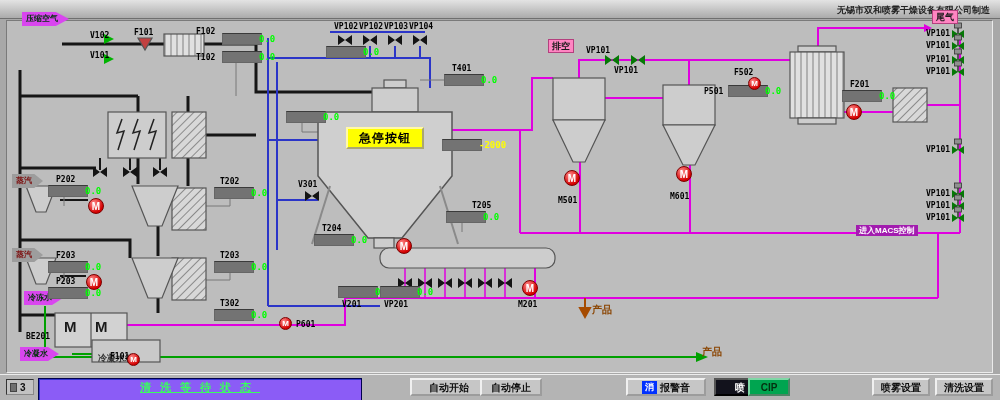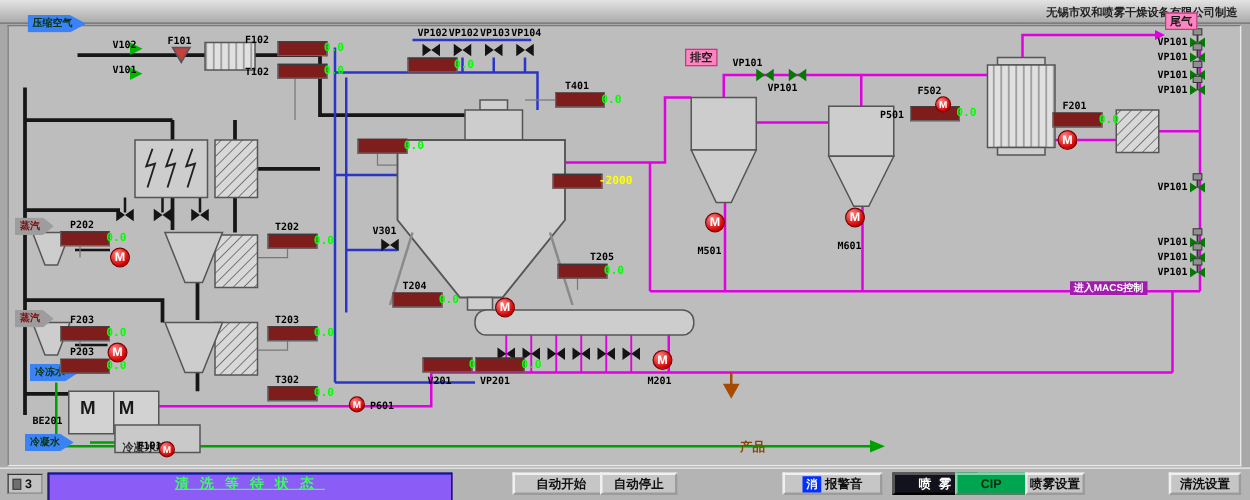--- a/index.html
+++ b/index.html
@@ -10,39 +10,39 @@
     background:linear-gradient(#e3e3e3,#ababab); border-bottom:1px solid #6f6f6f; z-index:2; }
   .title { position:absolute; left:325px; top:3px; font-size:11px; font-weight:bold; color:#101010; white-space:nowrap; }
   .company { position:absolute; right:10px; top:4px; font-size:9px; font-weight:bold; color:#222; white-space:nowrap; }
 
   .panel { position:absolute; left:6px; top:20px; width:987px; height:353px; background:#bdbdbd;
     border-top:1px solid #7a7a7a; border-left:1px solid #7a7a7a;
     border-right:1px solid #ebebeb; border-bottom:1px solid #ebebeb; z-index:1; }
   svg.overlay { position:absolute; left:0; top:0; z-index:2; pointer-events:none; }
 
   .tag { position:absolute; font:bold 8px "DejaVu Sans Mono",monospace; color:#000; white-space:nowrap; z-index:4; }
-  .disp { position:absolute; width:32px; height:12px; background:#7f1d1d; border:1px solid #666; border-top-color:#3a3a3a;
+  .disp { position:absolute; width:32px; height:12px; background:#737373; border:1px solid #666; border-top-color:#3a3a3a;
     color:#00ff00; font:bold 9px/10px "DejaVu Sans Mono",monospace; text-align:right; padding-right:2px; z-index:4;padding-left:36px; }
   .disp.y { color:#ffff00; }
   .motor { position:absolute; width:16px; height:16px; border-radius:50%;
     background:radial-gradient(circle at 35% 30%, #ff8a8a, #d40000 70%); border:1px solid #7a0000;
     color:#fff; font:bold 10px/15px "Liberation Sans",sans-serif; text-align:center; z-index:4; }
   .motor.sm { width:13px; height:13px; font-size:8px; line-height:12px; }
   .bem { position:absolute; font:bold 15px "Liberation Sans",sans-serif; color:#1a1a1a; z-index:4; }
 
   .flowarrow { position:absolute; height:14px; line-height:13px; padding:0 11px 0 4px; font-size:8px; font-weight:bold;
     clip-path:polygon(0 0,72% 0,100% 50%,72% 100%,0 100%); z-index:4; white-space:nowrap; }
-  .flowarrow.grn { background:#3b82f6; color:#03320d; }
+  .flowarrow.grn { background:#d946ef; color:#03320d; }
   .flowarrow.gry { background:#9d9d9d; color:#7c1010; }
 
   .pink { position:absolute; background:#ff85c2; border:1px solid #b4407e; color:#1a1a1a;
     font:bold 9px/12px "Liberation Sans",sans-serif; padding:0 3px; z-index:4; white-space:nowrap; }
   .maglabel { position:absolute; background:#a21caf; color:#fff; font:bold 8px/11px "Liberation Sans",sans-serif;
     padding:0 3px; z-index:4; white-space:nowrap; }
-  .brown { position:absolute; color:#8a4400; font:bold 10px "Liberation Sans",sans-serif; z-index:4; white-space:nowrap;margin-top:48px; }
+  .brown { position:absolute; color:#8a4400; font:bold 10px "Liberation Sans",sans-serif; z-index:4; white-space:nowrap; }
   .small-eq-label { position:absolute; font:bold 9px "Liberation Sans",sans-serif; color:#333; z-index:4; white-space:nowrap; }
 
   .estop { position:absolute; left:346px; top:127px; width:78px; height:22px; background:#ffff00;
     border:2px outset #fff9a8; font:bold 12px/17px "Liberation Sans",sans-serif; text-align:center;
     color:#000; z-index:5; letter-spacing:1px; cursor:pointer; }
 
   .wm { position:absolute; left:58px; top:74px; z-index:9; pointer-events:none; white-space:nowrap;
     font-family:"DejaVu Sans",sans-serif; font-weight:bold; font-size:27px; letter-spacing:1px; }
   .wm .p1 { color:#ff2455; }
   .wm .p2 { color:#ff0500; }
@@ -320,35 +320,36 @@
   <div class="motor" style="left:676px;top:166px">M</div>
   <div class="motor" style="left:396px;top:238px">M</div>
   <div class="motor" style="left:522px;top:280px">M</div>
   <div class="motor" style="left:846px;top:104px">M</div>
   <div class="motor sm" style="left:748px;top:77px">M</div>
   <div class="motor sm" style="left:279px;top:317px">M</div>
   <div class="motor sm" style="left:127px;top:353px">M</div>
   <span class="bem" style="left:64px;top:318px">M</span>
   <span class="bem" style="left:95px;top:318px">M</span>
 
+  <button class="estop">急停按钮</button>
 
 
   <div class="footer">
     <div class="ind">
       <span class="ind-ic"></span>
       <span>3</span>
     </div>
     <div class="statusbar">
       <span>清洗等待状态</span>
     </div>
     <button class="btn" style="left:410px;width:78px">自动开始</button>
     <button class="btn" style="left:480px;width:62px">自动停止</button>
     <button class="btn alarm" style="left:626px;width:80px">
       <span class="mute">消</span>
       <span>报警音</span>
     </button>
     <button class="btn spray" style="left:714px;width:68px">喷雾</button>
-    <button class="btn cip" style="left:764px;width:58px">CIP</button>
-    <button class="btn" style="left:820px;width:48px">喷雾设置</button>
+    <button class="btn cip" style="left:748px;width:42px">CIP</button>
+    <button class="btn" style="left:872px;width:58px">喷雾设置</button>
     <button class="btn" style="left:935px;width:58px">清洗设置</button>
   </div>
 
 </div>
 
 </body></html>

